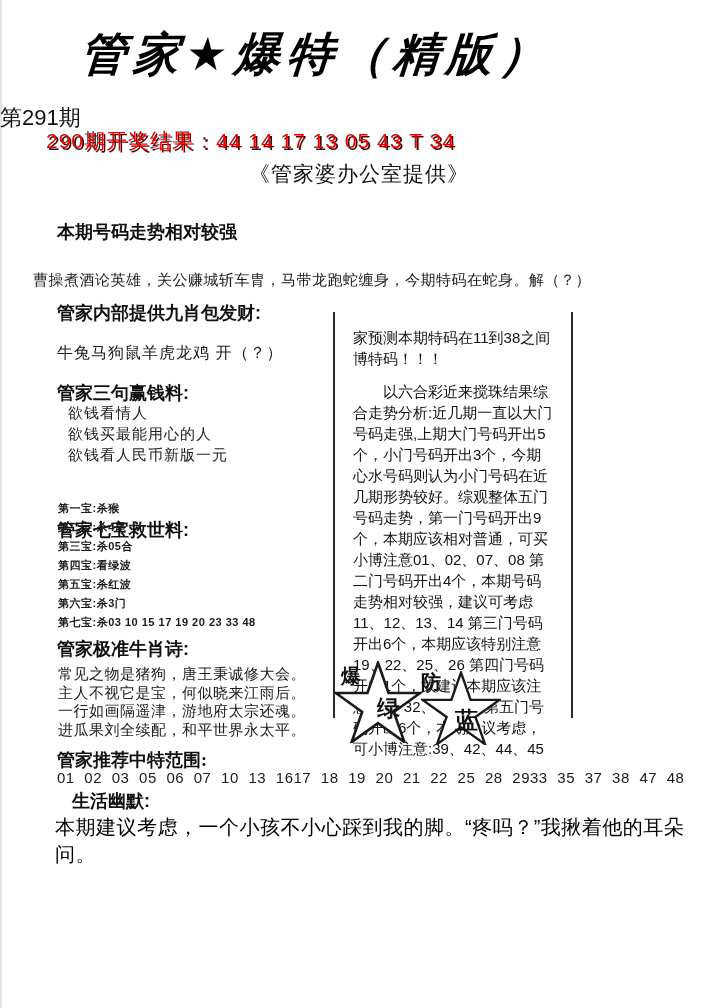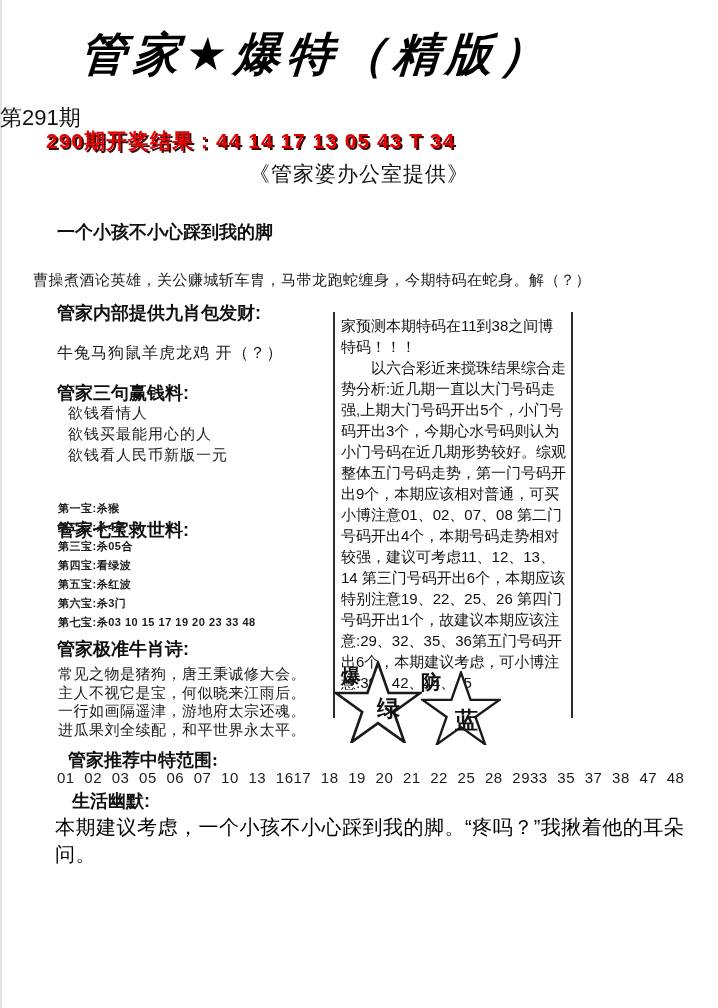--- a/index.html
+++ b/index.html
@@ -16,56 +16,56 @@
     font-size:46px;font-weight:900;font-style:italic;
     letter-spacing:7px;white-space:nowrap;color:#000;
     transform:skewX(-4deg);
   }
   .issue-no{
     position:absolute;left:0;top:103px;width:672px;text-align:left;
     font-size:22px;color:#111;
   }
   .result-line{
     position:absolute;left:46px;top:127px;
-    font-size:21px;font-weight:bold;color:#e60000;
+    font-size:21px;font-weight:normal;color:#e60000;
     text-shadow:2px 2px 0 #3a0a0a;letter-spacing:1px;white-space:nowrap;
   }
   .provider{
     position:absolute;left:0;top:160px;width:718px;text-align:center;
     font-size:21px;color:#111;letter-spacing:1px;
   }
 
   .sec-h{position:absolute;font-size:18px;font-weight:bold;color:#111;white-space:nowrap;}
   .sec-p{position:absolute;font-size:15px;color:#1a1a1a;white-space:nowrap;}
 
   .h-four{left:57px;top:220px;}
   .p-four{left:33px;top:271px;font-size:15px;letter-spacing:0.5px;}
   .h-nine{left:57px;top:301px;}
   .p-nine{left:57px;top:343px;font-size:16px;letter-spacing:1px;}
   .h-three{left:57px;top:381px;}
   .list-three{position:absolute;left:68px;top:402px;font-size:15px;line-height:21px;letter-spacing:1px;}
   .h-seven{left:57px;top:473px;margin-top:45px;}
   .list-seven{position:absolute;left:58px;top:499px;font-size:11px;line-height:19px;letter-spacing:0.5px;font-weight:bold;}
   .h-poem{left:57px;top:637px;}
   .list-poem{position:absolute;left:58px;top:665px;font-size:15px;line-height:18.5px;letter-spacing:0.5px;}
-  .h-range{left:68px;top:748px;font-family:Liberation Serif, serif;}
+  .h-range{left:57px;top:748px;font-family:Liberation Serif, serif;}
   .p-range{left:57px;top:769px;font-size:15px;word-spacing:5px;letter-spacing:0.5px;}
   .h-humor{left:57px;top:789px;margin-left:15px;}
   .p-joke{
     position:absolute;left:55px;top:814px;width:655px;
     font-size:20px;line-height:27px;color:#000;letter-spacing:0.5px;
   }
 
   .analysis-box{
     position:absolute;left:333px;top:312px;width:240px;height:406px;
     border-left:2px solid #2b2b2b;border-right:2px solid #2b2b2b;
     box-sizing:border-box;padding:3px 5px 0 6px;
     font-size:15px;line-height:21px;color:#111;
   }
-  .analysis-box p{margin:0;}
+  .analysis-box p{margin:12px;}
   .analysis-box .para2{text-indent:2em;}
 
   .stars{position:absolute;left:333px;top:655px;width:245px;height:95px;}
   .star-label{position:absolute;font-size:20px;font-weight:bold;color:#111;}
   .lbl-burst{left:8px;top:8px;}
   .lbl-guard{left:88px;top:14px;}
   .star-svg{position:absolute;}
   .star1{left:1px;top:6px;width:88px;height:82px;}
   .star2{left:88px;top:16px;width:80px;height:74px;}
   .star-char{position:absolute;font-size:23px;font-weight:bold;color:#111;}
@@ -76,21 +76,21 @@
 <body>
 
 <div class="page">
   <div class="edge-line"></div>
 
   <div class="main-title">管家★爆特（精版）</div>
   <div class="issue-no">第291期</div>
   <div class="result-line">290期开奖结果：44 14 17 13 05 43 T 34</div>
   <div class="provider">《管家婆办公室提供》</div>
 
-  <div class="sec-h h-four">一个小孩不小心踩到我的脚</div>
+  <div class="sec-h h-four">本期号码走势相对较强</div>
   <div class="sec-p p-four">曹操煮酒论英雄，关公赚城斩车胄，马带龙跑蛇缠身，今期特码在蛇身。解（？）</div>
 
   <div class="sec-h h-nine">管家内部提供九肖包发财:</div>
   <div class="sec-p p-nine">牛兔马狗鼠羊虎龙鸡 开（？）</div>
 
   <div class="sec-h h-three">管家三句赢钱料:</div>
   <div class="list-three">
     <div>欲钱看情人</div>
     <div>欲钱买最能用心的人</div>
     <div>欲钱看人民币新版一元</div>

